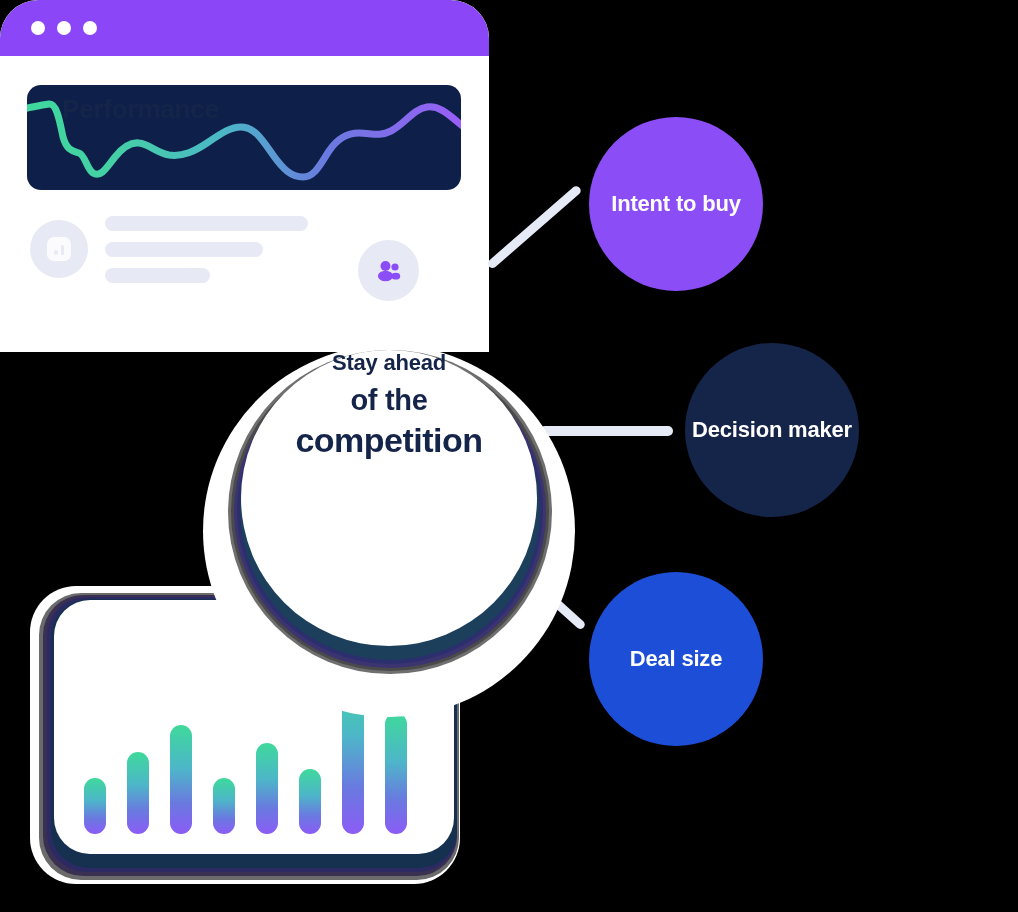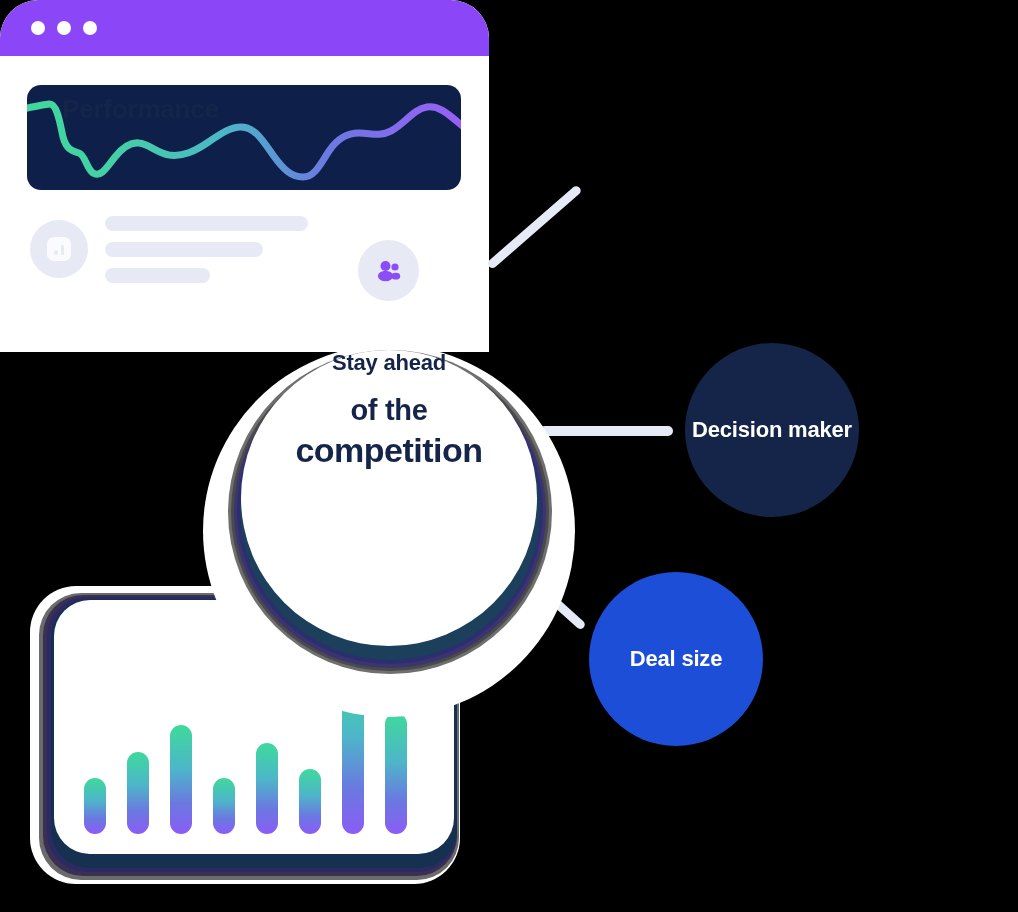--- a/index.html
+++ b/index.html
@@ -69,21 +69,21 @@
   .hub-r3{position:absolute;left:31px;top:11px;width:312px;height:312px;
           border-radius:50%;background:#3b3470;}
   .hub-r4{position:absolute;left:34px;top:13px;width:306px;height:306px;
           border-radius:50%;background:#2c2f6e;}
   .hub-r5{position:absolute;left:37px;top:15px;width:300px;height:300px;
           border-radius:50%;background:#1c3f5c;}
   .hub-inner{position:absolute;left:38px;top:5px;width:296px;height:296px;
              border-radius:50%;background:#ffffff;display:flex;
              flex-direction:column;align-items:center;}
   .hub-l1{font-size:22px;font-weight:bold;color:#152449;letter-spacing:-0.2px;}
-  .hub-l2{font-size:29px;font-weight:bold;color:#152449;margin-top:18px;letter-spacing:-0.3px;}
+  .hub-l2{font-size:29px;font-weight:bold;color:#152449;margin-top:8px;letter-spacing:-0.3px;}
   .hub-l3{font-size:34px;font-weight:bold;color:#152449;margin-top:4px;letter-spacing:-0.5px;}
 
   
   .conn{position:absolute;background:#e6eaf6;border-radius:6px;}
   .conn-top{left:489px;top:262px;width:120px;height:9px;
             transform:rotate(-41deg);transform-origin:0 50%;}
   .conn-mid{left:540px;top:426px;width:133px;height:10px;}
   .conn-bot{left:487px;top:536px;width:130px;height:9px;
             transform:rotate(42deg);transform-origin:0 50%;}
 
@@ -183,16 +183,17 @@
     <div class="hub-r3"></div>
     <div class="hub-r4"></div>
     <div class="hub-r5"></div>
     <div class="hub-inner">
       <div class="hub-l1">Stay ahead</div>
       <div class="hub-l2">of the</div>
       <div class="hub-l3">competition</div>
     </div>
   </div>
 
+  <div class="sat sat-intent">Intent to buy</div>
   <div class="sat sat-decision">Decision maker</div>
   <div class="sat sat-deal">Deal size</div>
 
 </div>
 
 </body></html>

